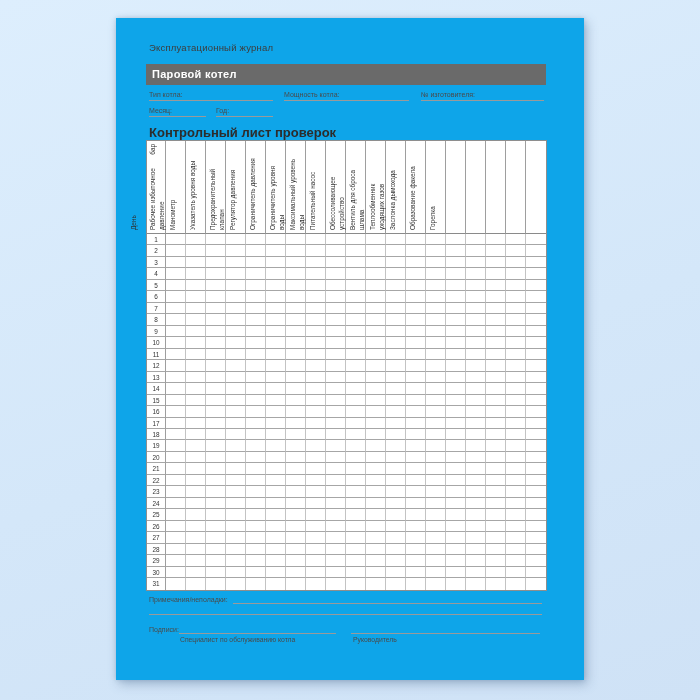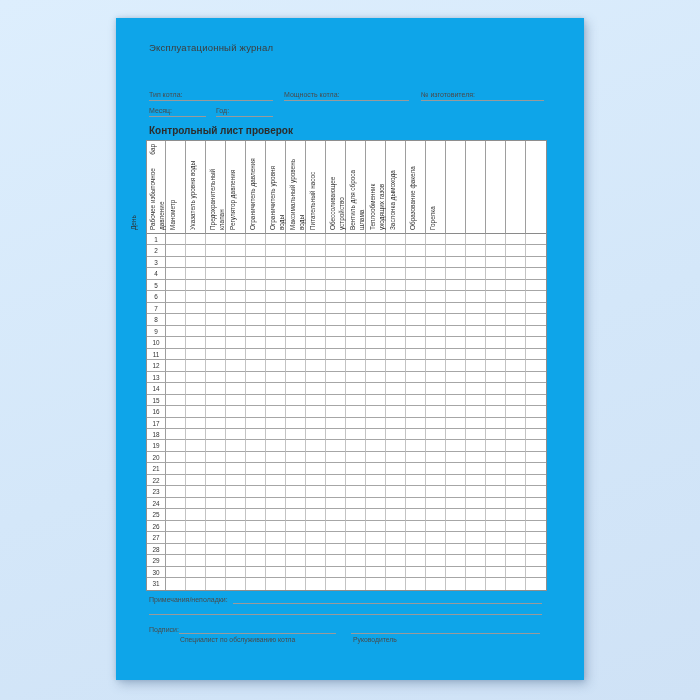--- a/index.html
+++ b/index.html
@@ -23,21 +23,21 @@
   .frow1{position:absolute;left:33px;top:72px;width:395px;height:11px;display:flex;}
   .field{display:flex;border-bottom:1px solid #9a9a9a;box-sizing:border-box;height:11px;}
   .f1{width:124px;margin-right:11px;}
   .f2{width:125px;margin-right:12px;}
   .f3{width:123px;}
   .frow2{position:absolute;left:33px;top:88px;height:11px;display:flex;}
   .f4{width:57px;margin-right:10px;}
   .f5{width:57px;}
   .flabel{font-size:7px;color:#4a4a4a;line-height:10px;white-space:nowrap;}
   .fline{flex:1;}
-  .section-title{position:absolute;left:33px;top:107px;font-size:10px;font-weight:bold;color:#2c2c2c;}
+  .section-title{position:absolute;left:33px;top:107px;font-size:13px;font-weight:bold;color:#2c2c2c;}
   .table{
     position:absolute;left:30px;top:122px;
     display:grid;
     grid-template-columns:19px repeat(19,20px);
     grid-template-rows:93px repeat(31,11.47px);
     border:1px solid #8e8e8e;background:#fff;
   }
   .hc{position:relative;border-right:1px solid #9e9e9e;border-bottom:1px solid #8a8a8a;box-sizing:border-box;}
   .dc{
     border-right:1px solid #9e9e9e;border-bottom:1px solid #a6a6a6;box-sizing:border-box;
@@ -63,20 +63,23 @@
   .subl1{position:absolute;left:64px;top:618px;font-size:6.8px;color:#4a4a4a;}
   .subl2{position:absolute;left:237px;top:618px;font-size:6.8px;color:#4a4a4a;}
 </style>
 </head>
 <body>
 
 <div class="paper">
 
   <div class="title">Эксплуатационный журнал</div>
 
+  <div class="banner" style="background-color: rgb(106, 106, 106);">
+    <span>Паровой котел</span>
+  </div>
 
   <div class="frow1">
     <div class="field f1">
       <span class="flabel">Тип котла:</span>
       <span class="fline"></span>
     </div>
     <div class="field f2">
       <span class="flabel">Мощность котла:</span>
       <span class="fline"></span>
     </div>

